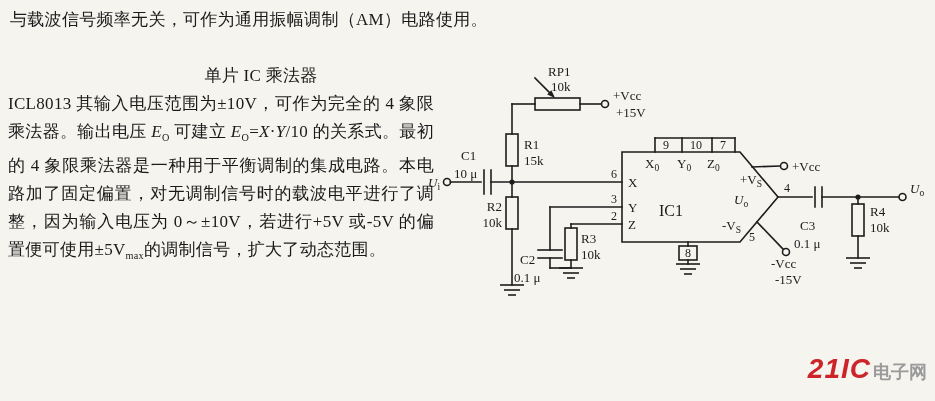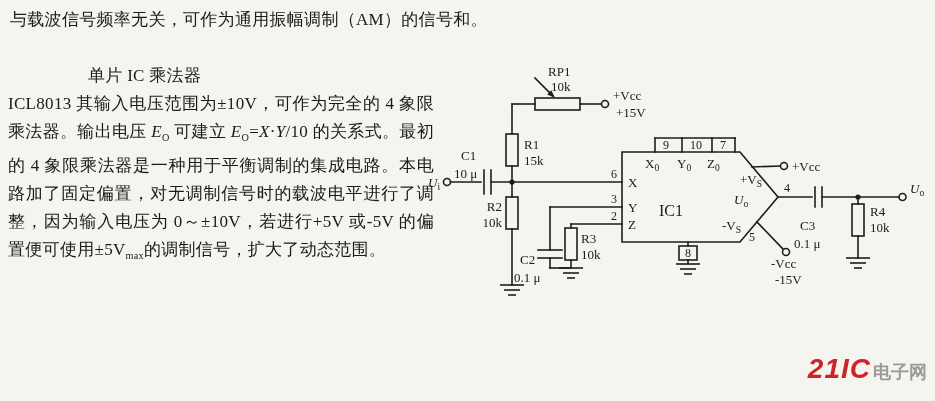--- a/index.html
+++ b/index.html
@@ -6,21 +6,21 @@
   body{
     width:935px;height:401px;position:relative;overflow:hidden;
     background:#f5f4ef;color:#1a1a1a;
     font-family:"Liberation Serif","DejaVu Serif",serif;
   }
   .para1{position:absolute;left:10px;top:6px;width:922px;font-size:17px;line-height:28px;letter-spacing:0.3px;}
   .line{white-space:nowrap;}
   .indent2{text-indent:2em;}
   .text-col{position:absolute;left:8px;top:62px;width:426px;font-size:17px;line-height:28px;text-align:justify;letter-spacing:0.3px;}
   .para{margin:0;}
-  .subheading{margin:0;padding-left:80px;}
+  .subheading{margin:0;text-align:center;padding-left:80px;}
   sub{font-size:0.6em;}
   .it{font-style:italic;}
   .schematic{position:absolute;left:425px;top:60px;}
   svg .st{stroke:#1d1d1d;stroke-width:1.6;fill:none;stroke-linecap:square;}
   svg .dot{fill:#1d1d1d;stroke:none;}
   svg .arrow{fill:#1d1d1d;stroke:none;}
   svg text{font-size:13px;fill:#1b1b1b;font-family:"Liberation Serif","DejaVu Serif",serif;}
   svg text.pin{font-size:12px;}
   svg text.big{font-size:16px;}
   svg tspan.sub{font-size:9.5px;}
@@ -28,21 +28,21 @@
   .watermark{position:absolute;right:8px;bottom:16px;font-family:"Liberation Sans","DejaVu Sans",sans-serif;font-weight:bold;white-space:nowrap;}
   .wm-brand{color:#cc2428;font-size:28px;font-style:italic;letter-spacing:1px;margin-left:44px;}
   .wm-suffix{color:#9a9a9a;font-size:18px;margin-left:2px;}
 </style>
 </head>
 <body>
 
 <div class="page">
 
   <div class="para1">
-    <div class="line">与载波信号频率无关，可作为通用振幅调制（AM）的信号和。</div>
+    <div class="line">与载波信号频率无关，可作为通用振幅调制（AM）电路使用。</div>
   </div>
 
   <div class="text-col">
     <p class="subheading">单片 IC 乘法器</p>
     <p class="para"><span>ICL8013 其输入电压范围为±10V，可作为完全的 4 象限乘法器。输出电压 </span><span class="it">E</span><sub>O</sub><span> 可建立 </span><span class="it">E</span><sub>O</sub><span>=</span><span class="it">X</span><span>·</span><span class="it">Y</span><span>/10 的关系式。最初的 4 象限乘法器是一种用于平衡调制的集成电路。本电路加了固定偏置，对无调制信号时的载波电平进行了调整，因为输入电压为 0～±10V，若进行+5V 或-5V 的偏置便可使用±5V</span><sub>max</sub><span>的调制信号，扩大了动态范围。</span></p>
   </div>
 
   <svg class="schematic" width="510" height="335" viewBox="425 60 510 335" xmlns="http://www.w3.org/2000/svg">
     <defs>
       <g id="gnd" stroke="#1d1d1d" stroke-width="1.6">

